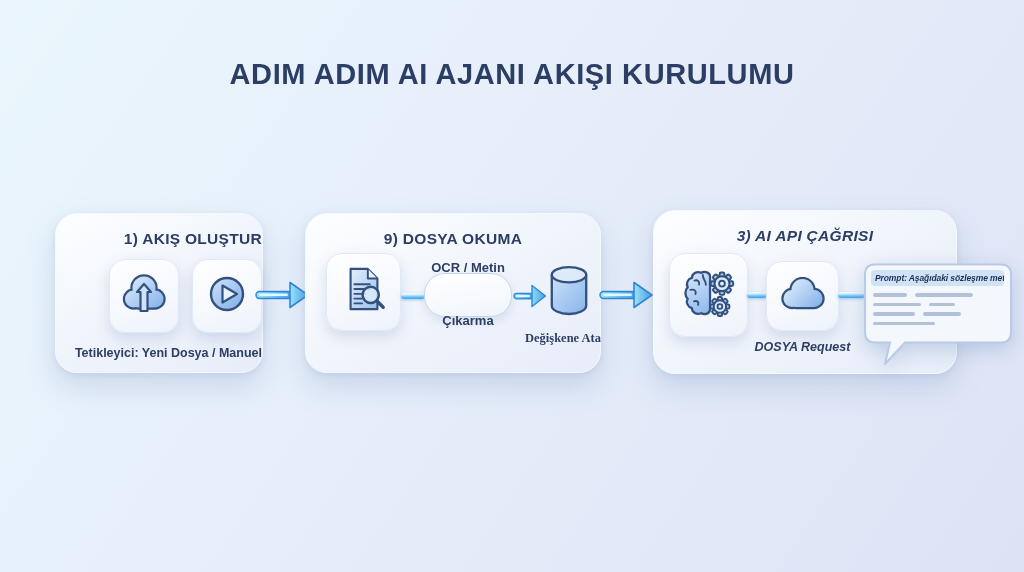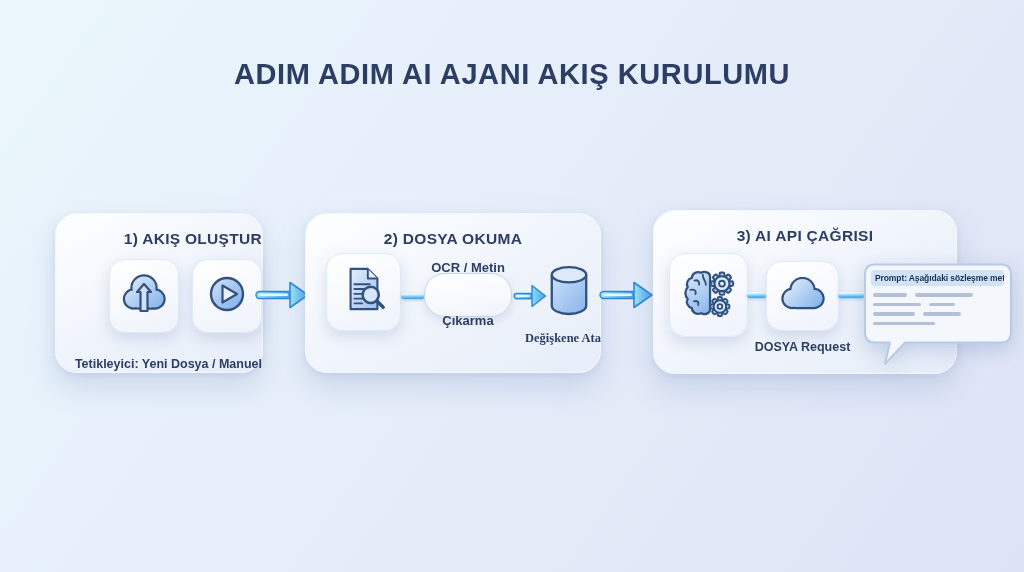--- a/index.html
+++ b/index.html
@@ -19,39 +19,39 @@
 
   .card {
     position:absolute; border-radius:22px;
     background:linear-gradient(150deg,#fdfeff 0%,#eef3fb 60%,#e7edf9 100%);
     border:1px solid #f4f8ff;
     box-shadow:0 14px 28px rgba(120,144,190,.25), 0 2px 6px rgba(140,160,200,.18);
   }
   #card1 { left:55px;  top:213px; width:208px; height:160px;
            display:flex; flex-direction:column; align-items:flex-end; }
   #card2 { left:305px; top:213px; width:296px; height:160px; }
-  #card3 { left:653px; top:210px; width:304px; height:164px; }
+  #card3 { left:653px; top:210px; width:304px; height:164px;font-style:italic; }
 
   .card-heading { font-size:15.5px; font-weight:800; color:#2c3e64; letter-spacing:.3px; }
   #card1 .card-heading { margin-top:16px; }
   #card2 .card-heading, #card3 .card-heading {
     position:absolute; top:16px; left:0; width:100%; text-align:center;
   }
 
   .tile {
     background:linear-gradient(160deg,#ffffff 0%,#eef3fb 100%);
     border:1px solid #e0e9f6; border-radius:16px;
     box-shadow:0 6px 14px rgba(130,150,190,.28), inset 0 1px 0 #ffffff;
     display:flex; align-items:center; justify-content:center;
   }
   .tile-row { display:flex; gap:13px; margin-top:11px; }
   #card1 .tile { width:70px; height:74px; }
 
   .caption { font-size:12.5px; font-weight:700; color:#2c3e64; }
-  #card1 .caption { margin-top:24px; }
+  #card1 .caption { margin-top:13px; }
 
   
   #tile-doc  { position:absolute; left:20px;  top:39px; width:75px; height:78px; }
   .connector {
     position:absolute; height:6px; border-radius:3px;
     background:linear-gradient(180deg,#ffffff 0%,#c4ecfc 35%,#62bdf2 70%,#4e9fe6 100%);
     box-shadow:0 1px 3px rgba(90,160,220,.55);
   }
   #conn-doc-ocr { left:95px; top:79px; width:24px; }
   .ocr-box {
@@ -88,21 +88,21 @@
 
   .flow-arrow { position:absolute; }
   #flow-arrow-1 { left:254px; top:278px; }
   #flow-arrow-2 { left:598px; top:278px; }
 </style>
 </head>
 <body>
 
 <div class="stage">
 
-  <h1 class="diagram-title">ADIM ADIM AI AJANI AKIŞ KURULUMU</h1>
+  <h1 class="diagram-title">ADIM ADIM AI AJANI AKIŞI KURULUMU</h1>
 
   <div class="card" id="card1">
     <div class="card-heading">1) AKIŞ OLUŞTUR</div>
     <div class="tile-row">
       <div class="tile">
         <span>
           <svg width="48" height="44" viewBox="0 0 48 44">
             <defs>
               <linearGradient id="gcu" gradientUnits="userSpaceOnUse" x1="10" y1="6" x2="38" y2="38">
                 <stop offset="0" stop-color="#d9e9fa"></stop>
@@ -151,21 +151,21 @@
             <stop offset="1" stop-color="#46a0ec"></stop>
         </linearGradient>
       </defs>
       <rect x="2" y="13.5" width="36" height="7" rx="3.5" fill="url(#ga1)" stroke="#2f86d6" stroke-width="1.4"></rect>
       <polygon points="36,4.5 54,17 36,29.5" fill="url(#ga1)" stroke="#2f86d6" stroke-width="1.6" stroke-linejoin="round"></polygon>
       <rect x="5" y="15.4" width="29" height="2.6" rx="1.3" fill="#e6fbff" opacity=".95"></rect>
     </svg>
   </div>
 
   <div class="card" id="card2">
-    <div class="card-heading">2) DOSYA OKUMA</div>
+    <div class="card-heading">9) DOSYA OKUMA</div>
 
     <div class="tile" id="tile-doc">
       <span>
         <svg width="46" height="50" viewBox="0 0 48 52">
           <defs>
             <linearGradient id="gdoc" x1="0" y1="0" x2="1" y2="1">
               <stop offset="0" stop-color="#e3eefb"></stop>
                 <stop offset="1" stop-color="#9dbfee"></stop>
             </linearGradient>
           </defs>

